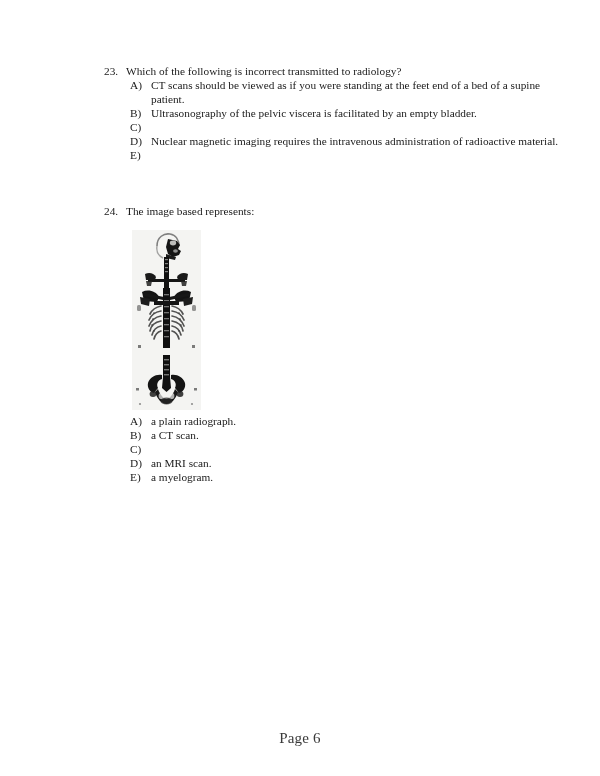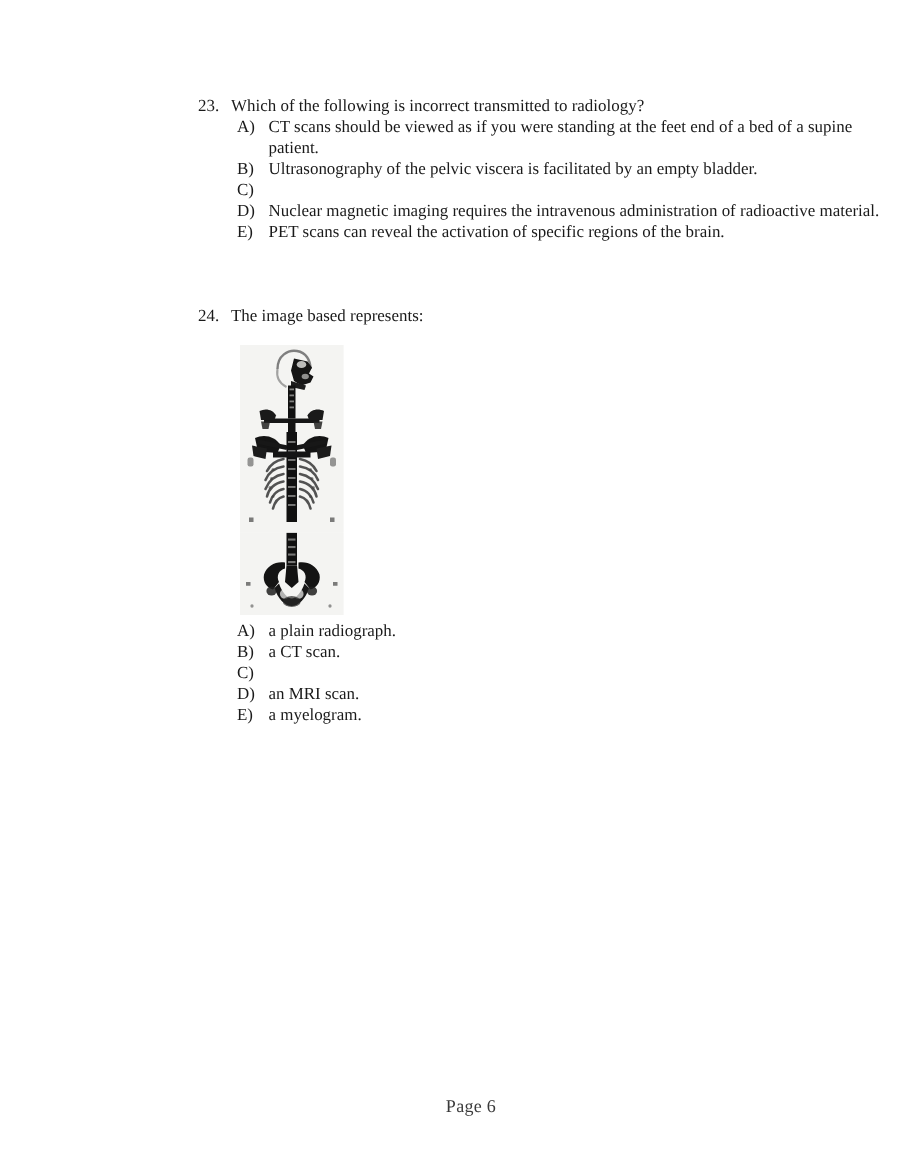--- a/index.html
+++ b/index.html
@@ -13,21 +13,20 @@
     font-family: "Liberation Serif", "DejaVu Serif", serif;
     color: #1a1a1a;
     position: relative;
     overflow: hidden;
   }
 
   .page {
     position: absolute;
     inset: 0;
     background: #ffffff;
-    margin-left: 28px;
   }
 
   
   .question-block {
     position: absolute;
     left: 104px;
     width: 460px;
   }
   #question-23 { top: 64px; }
   #question-24 { top: 204px; }
@@ -96,21 +95,21 @@
 
   .scan-panel svg { display: block; }
 
   
   .footer {
     position: absolute;
     left: 0;
     right: 0;
     top: 730px;
     text-align: center;
-    font-size: 12px;
+    font-size: 15px;
     color: #3a3a3a;
     letter-spacing: 0.2px;
   }
 </style>
 </head>
 <body>
 
 <div class="page">
 
   <div class="question-block" id="question-23">
@@ -129,21 +128,20 @@
       </li>
       <li class="option">
         <span class="opt-letter">C)</span>
       </li>
       <li class="option">
         <span class="opt-letter">D)</span>
         <span class="opt-text">Nuclear magnetic imaging requires the intravenous administration of radioactive material.</span>
       </li>
       <li class="option">
         <span class="opt-letter">E)</span>
-        <span class="opt-text">PET scans can reveal the activation of specific regions of the brain.</span>
       </li>
     </ul>
   </div>
 
   <div class="question-block" id="question-24">
     <div class="q-stem">
       <span class="q-number">24.</span>
       <span class="q-text">The image based represents:</span>
     </div>
   </div>

